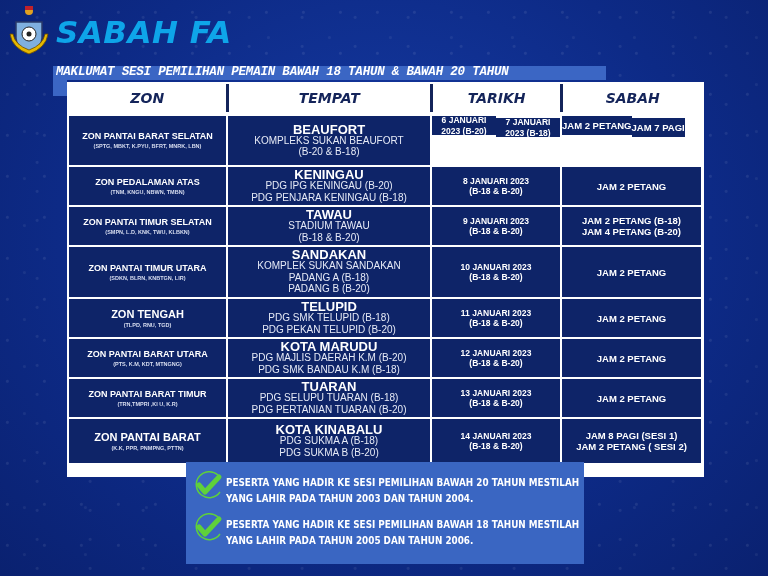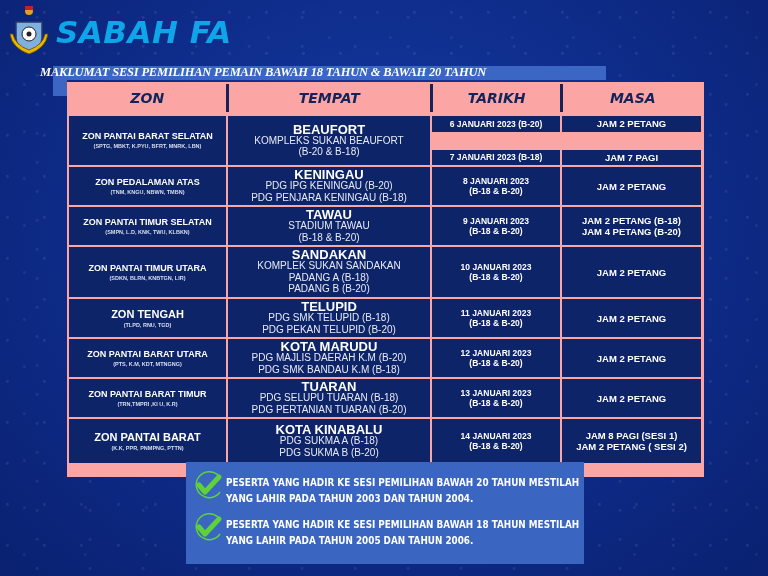--- a/index.html
+++ b/index.html
@@ -21,27 +21,27 @@
     font-size: 31px; color: #0ea5e9; letter-spacing: 0.5px;
   }
   .subtitle-band {
     position: absolute; left: 53px; top: 66px; width: 553px; height: 14px;
     background: #3b66c4;
   }
   .side-band {
     position: absolute; left: 53px; top: 66px; width: 14px; height: 30px; background: #3b66c4;
   }
   .subtitle {
-    position: absolute; left: 40px; top: 65px; margin: 0;
-    font-family: Liberation Serif, serif; font-weight: bold; font-style: italic;
+    position: absolute; left: 56px; top: 65px; margin: 0;
+    font-family: Liberation Mono, monospace; font-weight: bold; font-style: italic;
     font-size: 12.5px; color: #ffffff; white-space: nowrap; letter-spacing: -0.2px;
   }
   .table {
     position: absolute; left: 67px; top: 82px; width: 633px;
-    background: #fca5a5; padding: 0 2px 14px 2px;
+    background: #ffffff; padding: 0 2px 14px 2px;
   }
   .thead { display: flex; height: 32px; align-items: center; }
   .th {
     text-align: center; font-family: "DejaVu Sans", sans-serif;
     font-weight: bold; font-style: italic; font-size: 14px; color: #14245a;
     border-right: 3px solid #14245a; height: 28px; line-height: 28px;
   }
   .th:last-child { border-right: none; }
   .c1 { width: 157px; } .c2 { width: 202px; } .c3 { width: 128px; } .c4 { width: 139px; }
   .row { display: flex; margin-top: 2px; }
@@ -51,23 +51,23 @@
     text-align: center; box-sizing: border-box;
   }
   .cell:last-child { margin-right: 0; }
   .zone-name { font-weight: bold; font-size: 9px; line-height: 11px; }
   .zone-name.big { font-size: 11px; line-height: 13px; }
   .zone-codes { font-weight: bold; font-size: 5.5px; line-height: 8px; color: #d8def0; }
   .venue-title { font-weight: bold; font-size: 13px; line-height: 11px; }
   .venue-line { font-size: 10px; line-height: 11.5px; color: #e6eaf6; }
   .date { font-weight: bold; font-size: 8.5px; line-height: 10.5px; }
   .time { font-weight: bold; font-size: 9.5px; line-height: 11px; }
-  .split { display: flex; flex-direction: column; margin-right: 2px; border-radius: 8px; }
+  .split { display: flex; flex-direction: row; margin-right: 2px; border-radius: 8px; }
   .split .cell { margin-right: 0; }
-  .split .cell + .cell { margin-top: 18px; }
+  .split .cell + .cell { margin-top: 2px; }
   .notes {
     position: absolute; left: 186px; top: 462px; width: 398px; height: 102px;
     background: #3a66c2;
     text-decoration: underline;
   }
   .note { position: absolute; left: 6px; display: flex; align-items: flex-start; }
   .note .chk { width: 34px; height: 30px; flex: none; }
   .note-text {
     font-family: "DejaVu Sans", sans-serif; font-weight: bold; font-size: 9.6px;
     line-height: 16px; color: #ffffff; margin-left: 0px; margin-top: 5px;
@@ -89,21 +89,21 @@
 <h1 class="brand">SABAH FA</h1>
 <div class="subtitle-band"></div>
 <div class="side-band"></div>
 <h2 class="subtitle">MAKLUMAT SESI PEMILIHAN PEMAIN BAWAH 18 TAHUN &amp; BAWAH 20 TAHUN</h2>
 
 <div class="table">
   <div class="thead">
     <div class="th c1">ZON</div>
     <div class="th c2">TEMPAT</div>
     <div class="th c3">TARIKH</div>
-    <div class="th c4">MASA</div>
+    <div class="th c4">SABAH</div>
   </div>
 
   <div class="row" style="height:49px">
     <div class="cell c1">
       <div class="zone-name">ZON PANTAI BARAT SELATAN</div>
       <div class="zone-codes">(SPTG, MBKT, K.PYU, BFRT, MNRK, LBN)</div>
     </div>
     <div class="cell c2">
       <div class="venue-title">BEAUFORT</div>
       <div class="venue-line">KOMPLEKS SUKAN BEAUFORT</div>

